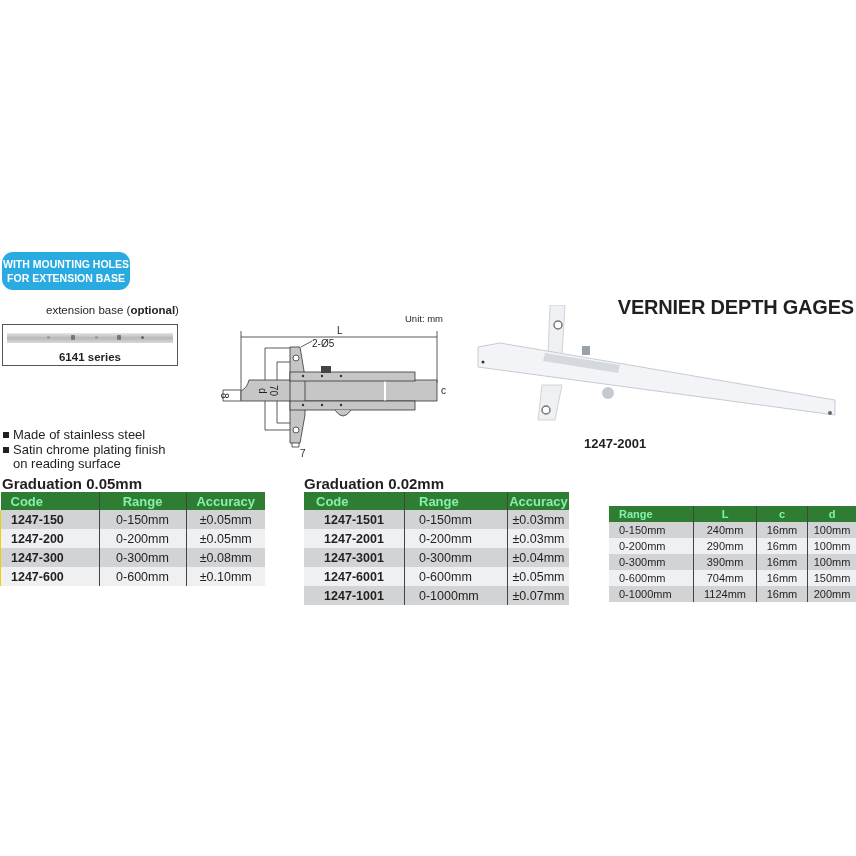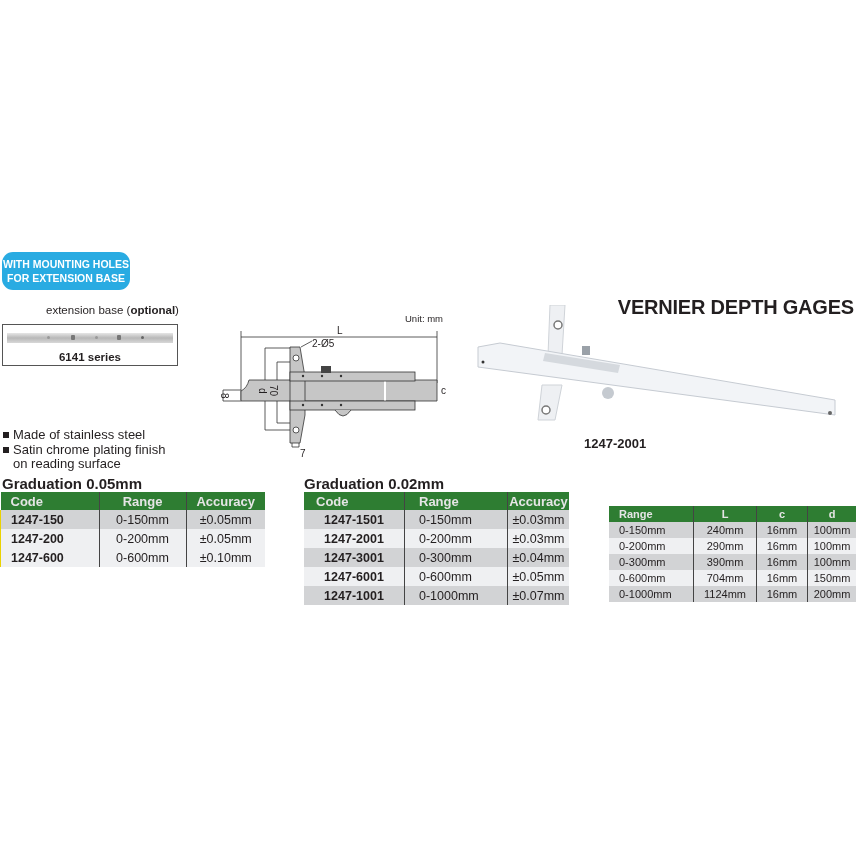--- a/index.html
+++ b/index.html
@@ -14,21 +14,21 @@
   .ext-box { left:2px; top:324px; width:176px; height:42px; border:1.5px solid #555; box-sizing:border-box; background:#fff;padding-left:8px; }
   .ext-bar { position:absolute; left:4px; top:8px; width:166px; height:10px;
              background:linear-gradient(#e6e6e6,#b8b8b8 50%,#d8d8d8); }
   .ext-bar i { position:absolute; top:2px; width:4px; height:5px; background:#777; border-radius:1px; }
   .ext-series { position:absolute; left:0; right:0; top:26px; text-align:center; font-weight:bold; font-size:11.5px; }
   .bullets { left:2px; top:388px; font-size:13px; line-height:14.5px;margin-top:40px; }
   .bullets .b { position:relative; padding-left:11px; }
   .bullets .b::before { content:""; position:absolute; left:1px; top:4px; width:6px; height:6px; background:#231f20; }
   .grad { font-weight:bold; font-size:15px; }
   table { border-collapse:collapse; position:absolute; font-size:12.5px; }
-  th { background:#2e7d32; color:#e5e5e5; font-weight:bold; text-align:center; padding:0; height:18px; font-size:13px; }
+  th { background:#2e7d32; color:#86efac; font-weight:bold; text-align:center; padding:0; height:18px; font-size:13px; }
   td { height:19px; padding:0; text-align:center; }
   tr.odd td { background:#d2d3d5; }
   tr.even td { background:#eff0f2; }
   th + th, td + td { border-left:1.5px solid #444; }
   td.code { font-weight:bold; }
   .t1 td.code { text-align:left; padding-left:10px; border-left:1.5px solid #ead200; }
   .t3 { font-size:11px; }
   .t3 th { height:16px; font-size:11px; }
   .t3 td { height:16px; }
   .caption { left:584px; top:436px; font-weight:bold; font-size:13px; }
@@ -140,20 +140,25 @@
     <tr class="odd">
         <td class="code">1247-150</td>
         <td>0-150mm</td>
         <td>±0.05mm</td>
       </tr>
     <tr class="even">
         <td class="code">1247-200</td>
         <td>0-200mm</td>
         <td>±0.05mm</td>
       </tr>
+    <tr class="odd">
+        <td class="code">1247-300</td>
+        <td>0-300mm</td>
+        <td>±0.08mm</td>
+      </tr>
     <tr class="even">
         <td class="code">1247-600</td>
         <td>0-600mm</td>
         <td>±0.10mm</td>
       </tr>
   </tbody>
 </table>
 
 <div class="abs grad" style="left:304px;top:475px">Graduation 0.02mm</div>
 <table style="left:304px;top:492px;width:265px">

